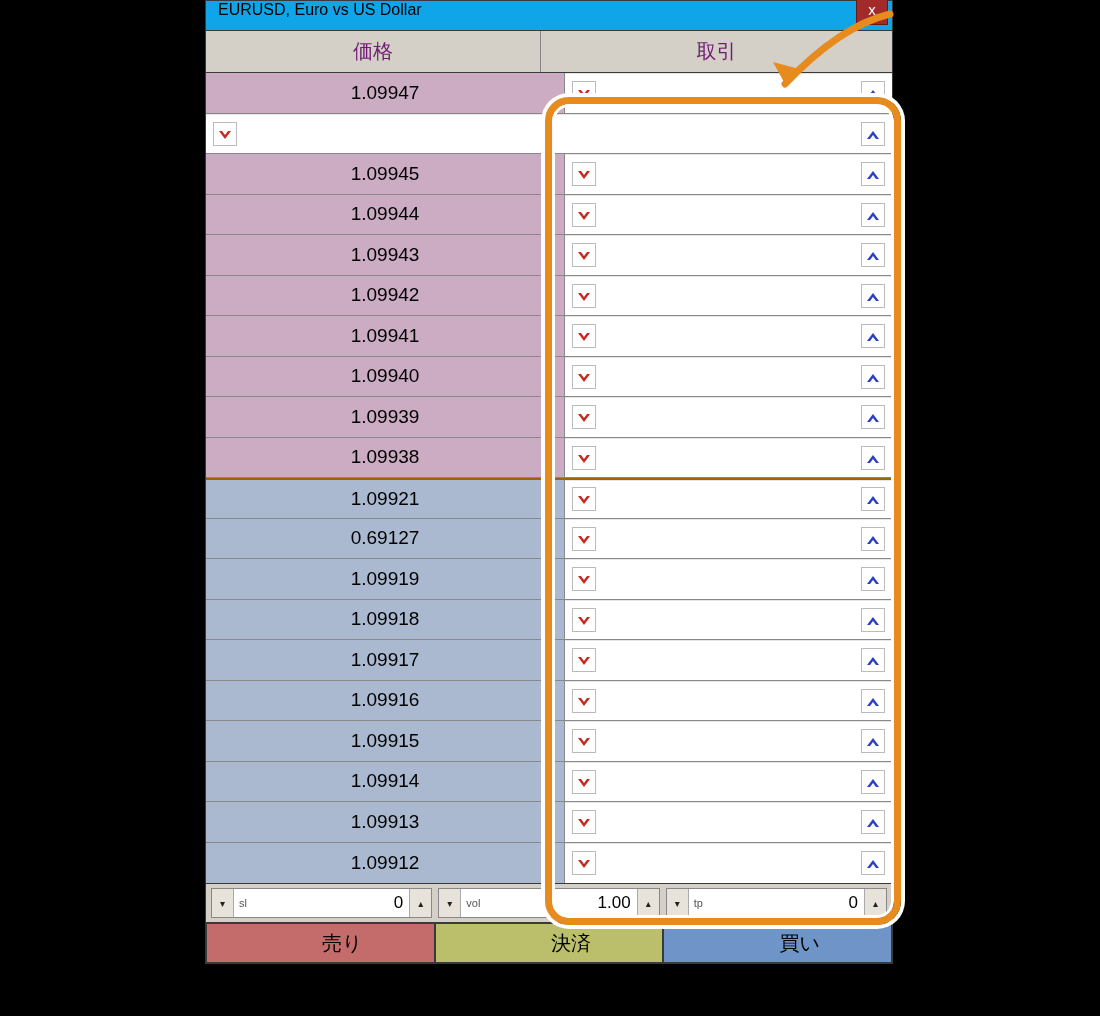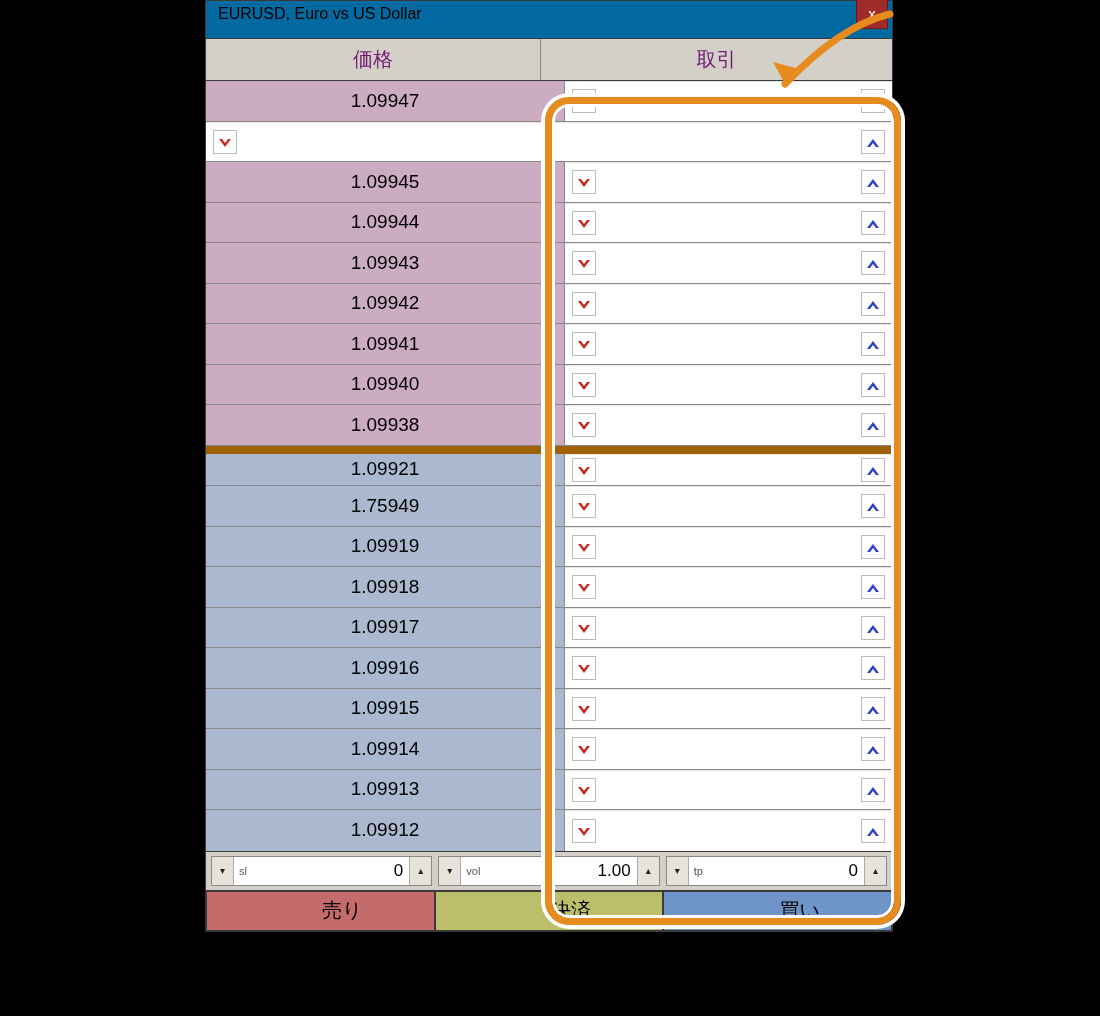--- a/index.html
+++ b/index.html
@@ -15,22 +15,22 @@
     position: absolute;
     left: 205px;
     top: 0;
     width: 688px;
     background: #d4d0c8;
     border: 1px solid #3a3a3a;
     display: flex;
     flex-direction: column;
   }
   .titlebar {
-    height: 38px;
-    background: #0369a1;
+    height: 30px;
+    background: #0ea5e9;
     display: flex;
     align-items: center;
     justify-content: space-between;
     padding: 0 4px 12px 12px;
     border-bottom: 1px solid #3a3a3a;
   }
   .close-btn {
     width: 32px; height: 30px;
     background: #a12a2a;
     color: #fff;
@@ -66,21 +66,21 @@
   }
   .trade-cell {
     flex: 1;
     background: #fff;
     display: flex; align-items: center; justify-content: space-between;
     padding: 0 7px;
     border-top: 1px solid #e6e6e6;
   }
   .ask .price-cell { background: #cbacc3; }
   .bid .price-cell { background: #aab9cf; }
-  .divider-row { border-top: 8px solid #a16207; }
+  .divider-row { border-top: 2px solid #a16207; }
   .chev-btn {
     width: 24px; height: 24px;
     border: 1px solid #bbb;
     background: #fff;
     display: flex; align-items: center; justify-content: center;
   }
   .chev-down svg path { fill: #c4281f; }
   .chev-up svg path   { fill: #2b3fc4; }
 
   .footer-inputs {
@@ -268,20 +268,35 @@
               </svg></span>
           </div>
           <div class="chev-btn chev-up">
             <span><svg width="12" height="8" viewBox="0 0 12 8">
                 <path d="M6 0 L12 8 L9 8 L6 4 L3 8 L0 8 Z"></path>
               </svg></span>
           </div>
         </div>
       </div>
       <div class="row ask">
+        <div class="price-cell">1.09939</div>
+        <div class="trade-cell">
+          <div class="chev-btn chev-down">
+            <span><svg width="12" height="8" viewBox="0 0 12 8">
+                <path d="M6 8 L0 0 L3 0 L6 4 L9 0 L12 0 Z"></path>
+              </svg></span>
+          </div>
+          <div class="chev-btn chev-up">
+            <span><svg width="12" height="8" viewBox="0 0 12 8">
+                <path d="M6 0 L12 8 L9 8 L6 4 L3 8 L0 8 Z"></path>
+              </svg></span>
+          </div>
+        </div>
+      </div>
+      <div class="row ask">
         <div class="price-cell">1.09938</div>
         <div class="trade-cell">
           <div class="chev-btn chev-down">
             <span><svg width="12" height="8" viewBox="0 0 12 8">
                 <path d="M6 8 L0 0 L3 0 L6 4 L9 0 L12 0 Z"></path>
               </svg></span>
           </div>
           <div class="chev-btn chev-up">
             <span><svg width="12" height="8" viewBox="0 0 12 8">
                 <path d="M6 0 L12 8 L9 8 L6 4 L3 8 L0 8 Z"></path>
@@ -298,21 +313,21 @@
               </svg></span>
           </div>
           <div class="chev-btn chev-up">
             <span><svg width="12" height="8" viewBox="0 0 12 8">
                 <path d="M6 0 L12 8 L9 8 L6 4 L3 8 L0 8 Z"></path>
               </svg></span>
           </div>
         </div>
       </div>
       <div class="row bid">
-        <div class="price-cell">1.75949</div>
+        <div class="price-cell">0.69127</div>
         <div class="trade-cell">
           <div class="chev-btn chev-down">
             <span><svg width="12" height="8" viewBox="0 0 12 8">
                 <path d="M6 8 L0 0 L3 0 L6 4 L9 0 L12 0 Z"></path>
               </svg></span>
           </div>
           <div class="chev-btn chev-up">
             <span><svg width="12" height="8" viewBox="0 0 12 8">
                 <path d="M6 0 L12 8 L9 8 L6 4 L3 8 L0 8 Z"></path>
               </svg></span>

